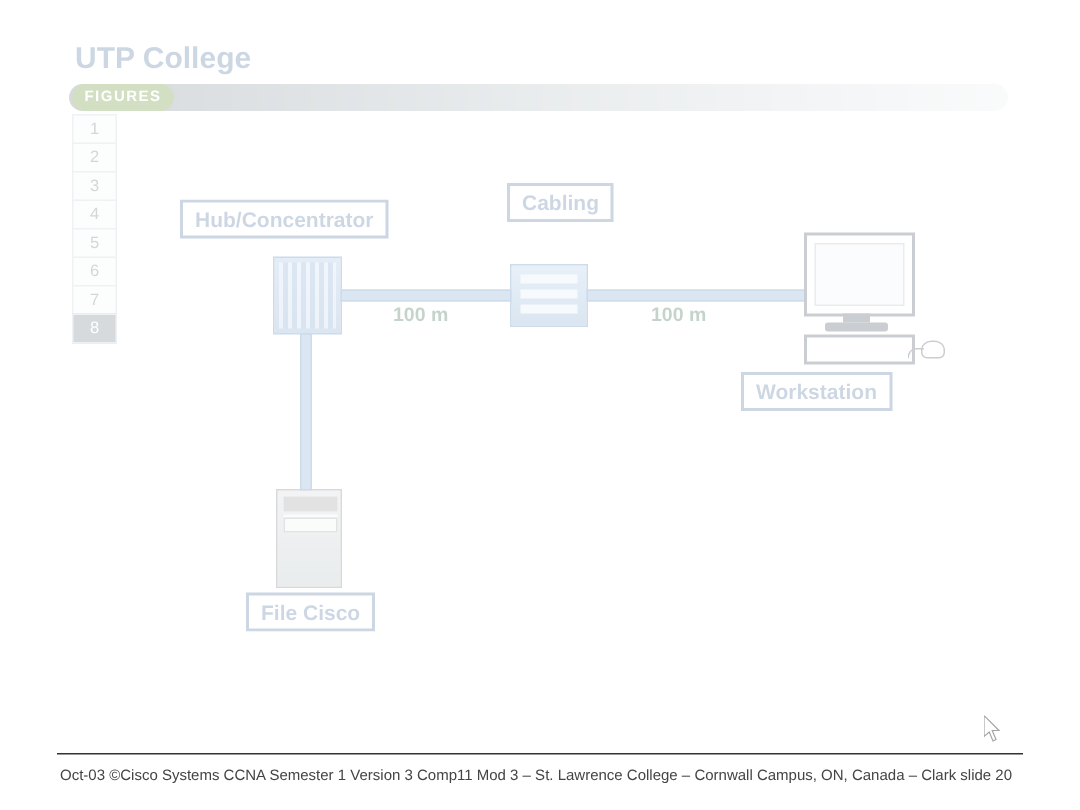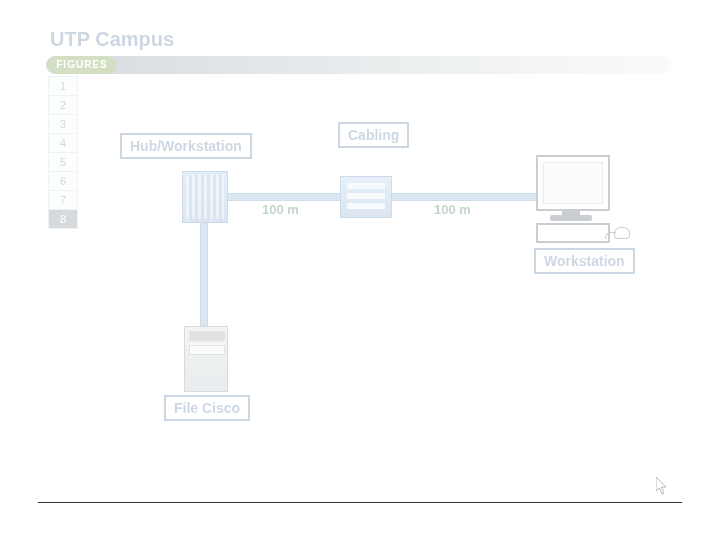--- a/index.html
+++ b/index.html
@@ -258,62 +258,63 @@
     opacity: 0.35;
   }
 </style>
 </head>
 <body>
 
 <div class="slide">
 
   <div class="faded">
 
-    <div class="title">UTP Campus</div>
+    <div class="title">UTP College</div>
 
     <div class="figures-bar"></div>
     <div class="figures-label">FIGURES</div>
 
     <div class="figure-tabs">
       <div class="figure-tab">1</div>
       <div class="figure-tab">2</div>
       <div class="figure-tab">3</div>
       <div class="figure-tab">4</div>
       <div class="figure-tab">5</div>
       <div class="figure-tab">6</div>
       <div class="figure-tab">7</div>
       <div class="figure-tab active">8</div>
     </div>
 
     <div class="cable h1"></div>
     <div class="cable h2"></div>
     <div class="cable v1"></div>
 
     <div class="hub"></div>
-    <div class="label-box" style="left:120px; top:133px;">Hub/Workstation</div>
+    <div class="label-box" style="left:120px; top:133px;">Hub/Concentrator</div>
 
     <div class="repeater"></div>
     <div class="label-box" style="left:338px; top:122px;">Cabling</div>
 
     <div class="workstation">
       <div class="monitor"></div>
       <div class="monitor-stand"></div>
       <div class="monitor-base"></div>
       <div class="pc-box"></div>
       <div class="mouse"></div>
     </div>
-    <div class="label-box" style="left:494px; top:248px;margin-left:40px;">Workstation</div>
+    <div class="label-box" style="left:494px; top:248px;">Workstation</div>
 
     <div class="server"></div>
     <div class="label-box" style="left:164px; top:395px;">File Cisco</div>
 
     <div class="dist" style="left:262px; top:202px;">100 m</div>
     <div class="dist" style="left:434px; top:202px;">100 m</div>
 
   </div>
 
   <svg class="cursor" viewBox="0 0 12 18">
     <path d="M0 0 L0 14 L3.5 11 L6 17 L8 16 L5.5 10 L10 10 Z" fill="#fff" stroke="#000" stroke-width="0.8"></path>
   </svg>
 
   <div class="footer-line"></div>
+  <div class="footer">Oct-03 ©Cisco Systems CCNA Semester 1 Version 3 Comp11 Mod 3 – St. Lawrence College – Cornwall Campus, ON, Canada – Clark slide  20</div>
 
 </div>
 
 </body></html>

